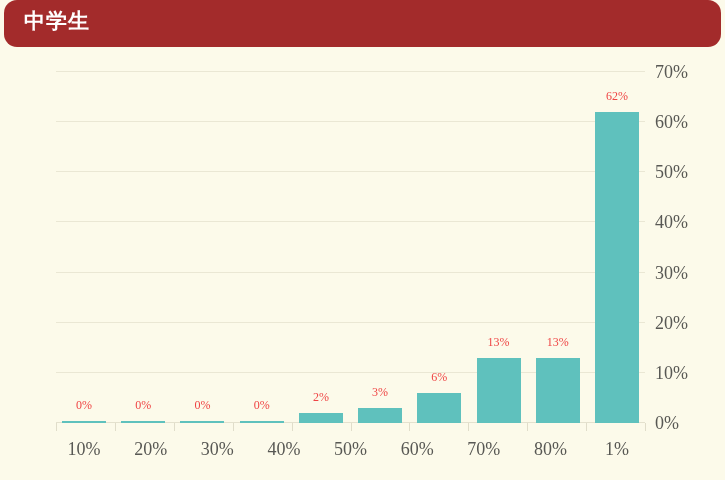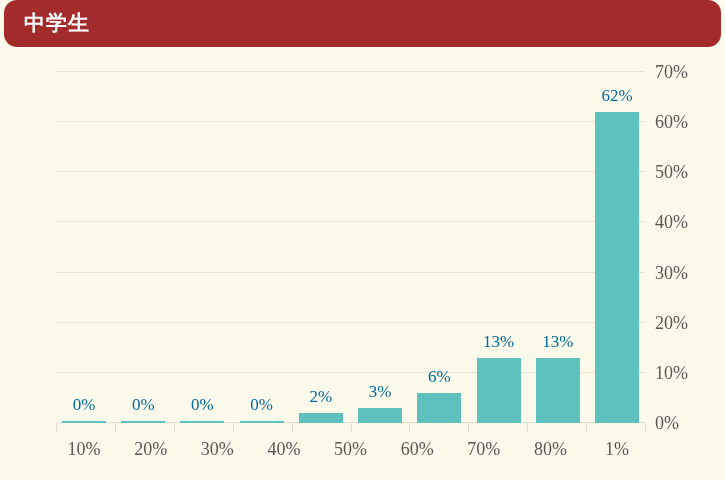--- a/index.html
+++ b/index.html
@@ -29,21 +29,21 @@
     height: 47px;
     background: #a32b2b;
     border-radius: 13px;
     box-sizing: border-box;
   }
   #header-title {
     position: absolute;
     left: 20px;
     top: 9px;
     color: #ffffff;
-    font-family: Liberation Serif, serif;
+    font-family: Liberation Mono, monospace;
     font-weight: bold;
     font-size: 21px;
     letter-spacing: 1px;
     line-height: 28px;
     white-space: nowrap;
     text-align: right;
   }
 
   
   #chart-area {
@@ -98,22 +98,22 @@
     width: 44px;
     background: #5fc1bd;
     min-height: 2px;
     box-sizing: border-box;
   }
   .bar-label {
     position: absolute;
     bottom: 0;
     left: 50%;
     transform: translateX(-50%);
-    color: #0369a1;
-    font-size: 17px;
+    color: #ef4444;
+    font-size: 12px;
     line-height: 20px;
     white-space: nowrap;
   }
 
   
   .xtick {
     position: absolute;
     top: 0;
     width: 1px;
     height: 8px;

